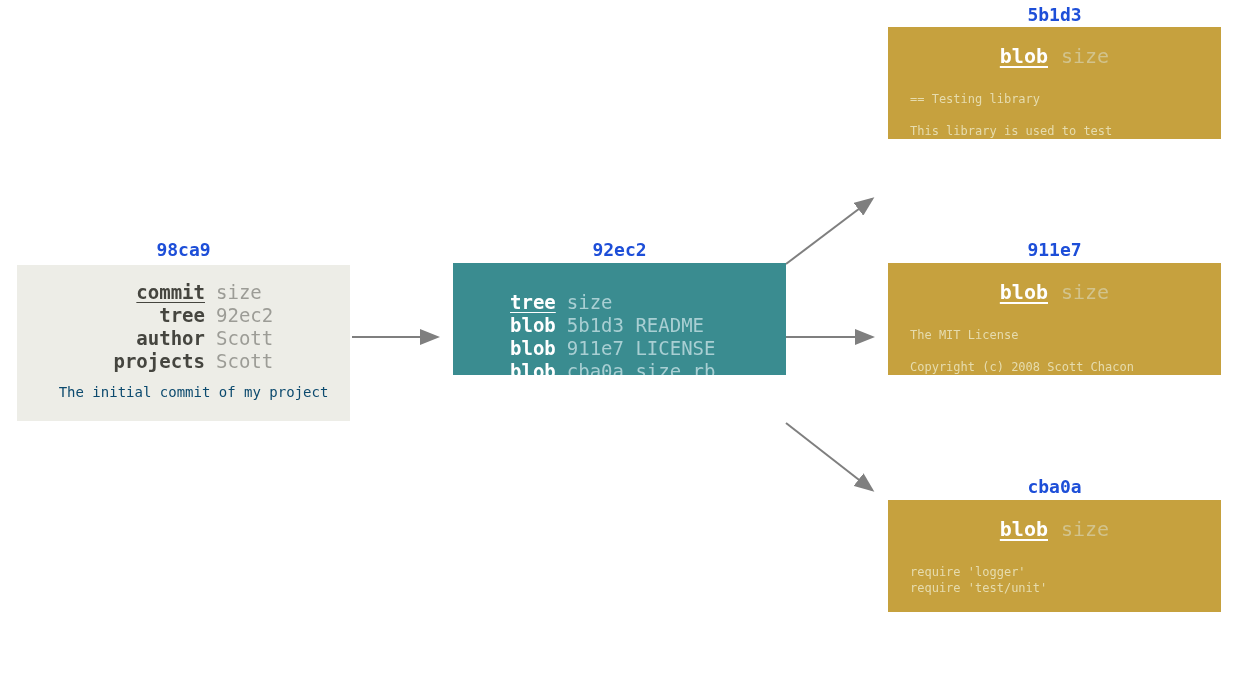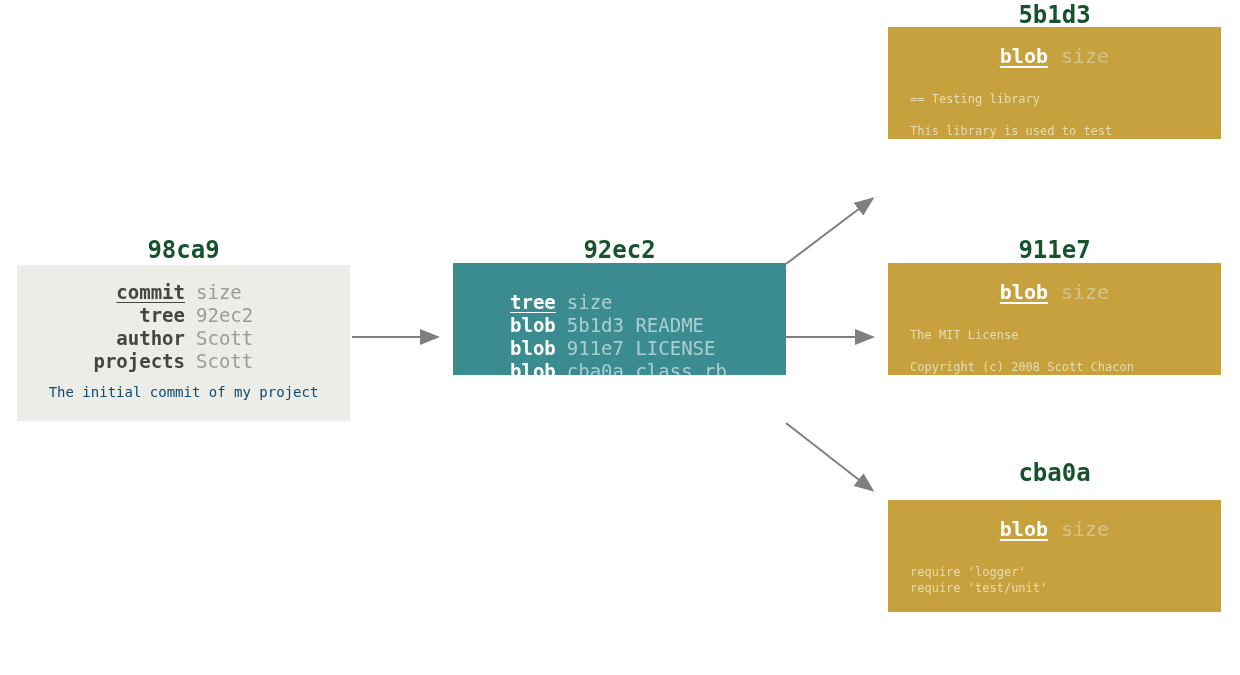--- a/index.html
+++ b/index.html
@@ -10,23 +10,23 @@
     background: #ffffff;
     font-family: "DejaVu Sans Mono", "Liberation Mono", monospace;
     overflow: hidden;
   }
   .arrows { position: absolute; left: 0; top: 0; width: 1240px; height: 675px; }
 
   .node-label {
     position: absolute;
     width: 333px;
     text-align: center;
-    font-size: 24px;
+    font-size: 18px;
     font-weight: bold;
-    color: #14532d;
+    color: #1d4ed8;
     line-height: 24px;
   }
   .box {
     position: absolute;
     width: 333px;
     height: 112px;
     overflow: hidden;
     box-sizing: border-box;
   }
   .commit-box { background: #ededе7; background: #ededE7; height: 156px; }
@@ -92,21 +92,21 @@
         <path d="M0,0 L10,4 L0,8 z" fill="#7f7f7f"></path>
       </marker>
     </defs>
     <line x1="352" y1="337" x2="437" y2="337" stroke="#7f7f7f" stroke-width="2" marker-end="url(#arrowhead)"></line>
     <line x1="786" y1="264" x2="872" y2="199" stroke="#7f7f7f" stroke-width="2" marker-end="url(#arrowhead)"></line>
     <line x1="786" y1="337" x2="872" y2="337" stroke="#7f7f7f" stroke-width="2" marker-end="url(#arrowhead)"></line>
     <line x1="786" y1="423" x2="872" y2="490" stroke="#7f7f7f" stroke-width="2" marker-end="url(#arrowhead)"></line>
   </svg>
 
   <div class="node-label" style="left:17px; top:238px;">98ca9</div>
-  <div class="box commit-box" style="left:17px; top:265px; background:#ededе7; background-color:#EDEDE7;">
+  <div class="box commit-box" style="left:17px; top:265px; background:#ededе7; background-color:#EDEDE7;padding-left:20px;">
     <div class="commit-grid">
       <span class="k u">commit</span>
       <span class="v">size</span>
       <span class="k">tree</span>
       <span class="v">92ec2</span>
       <span class="k">author</span>
       <span class="v">Scott</span>
       <span class="k">projects</span>
       <span class="v">Scott</span>
     </div>
@@ -123,21 +123,21 @@
       <div class="tree-row">
         <span class="k">blob</span>
         <span class="v">5b1d3 README</span>
       </div>
       <div class="tree-row">
         <span class="k">blob</span>
         <span class="v">911e7 LICENSE</span>
       </div>
       <div class="tree-row">
         <span class="k">blob</span>
-        <span class="v">cba0a class.rb</span>
+        <span class="v">cba0a size.rb</span>
       </div>
     </div>
   </div>
 
   <div class="node-label" style="left:888px; top:3px;">5b1d3</div>
   <div class="box blob-box" style="left:888px; top:27px;">
     <div class="blob-inner">
       <div class="blob-header">
         <span class="k u">blob</span>
         <span class="v">size</span>
@@ -158,21 +158,21 @@
       </div>
       <div class="blob-body">The MIT License
 
 Copyright (c) 2008 Scott Chacon
 
 Permission is hereby granted,
 free of charge, to any person</div>
     </div>
   </div>
 
-  <div class="node-label" style="left:888px; top:461px;text-align:center;">cba0a</div>
+  <div class="node-label" style="left:888px; top:475px;text-align:center;">cba0a</div>
   <div class="box blob-box" style="left:888px; top:500px;">
     <div class="blob-inner">
       <div class="blob-header">
         <span class="k u">blob</span>
         <span class="v">size</span>
       </div>
       <div class="blob-body">require 'logger'
 require 'test/unit'
 
 

